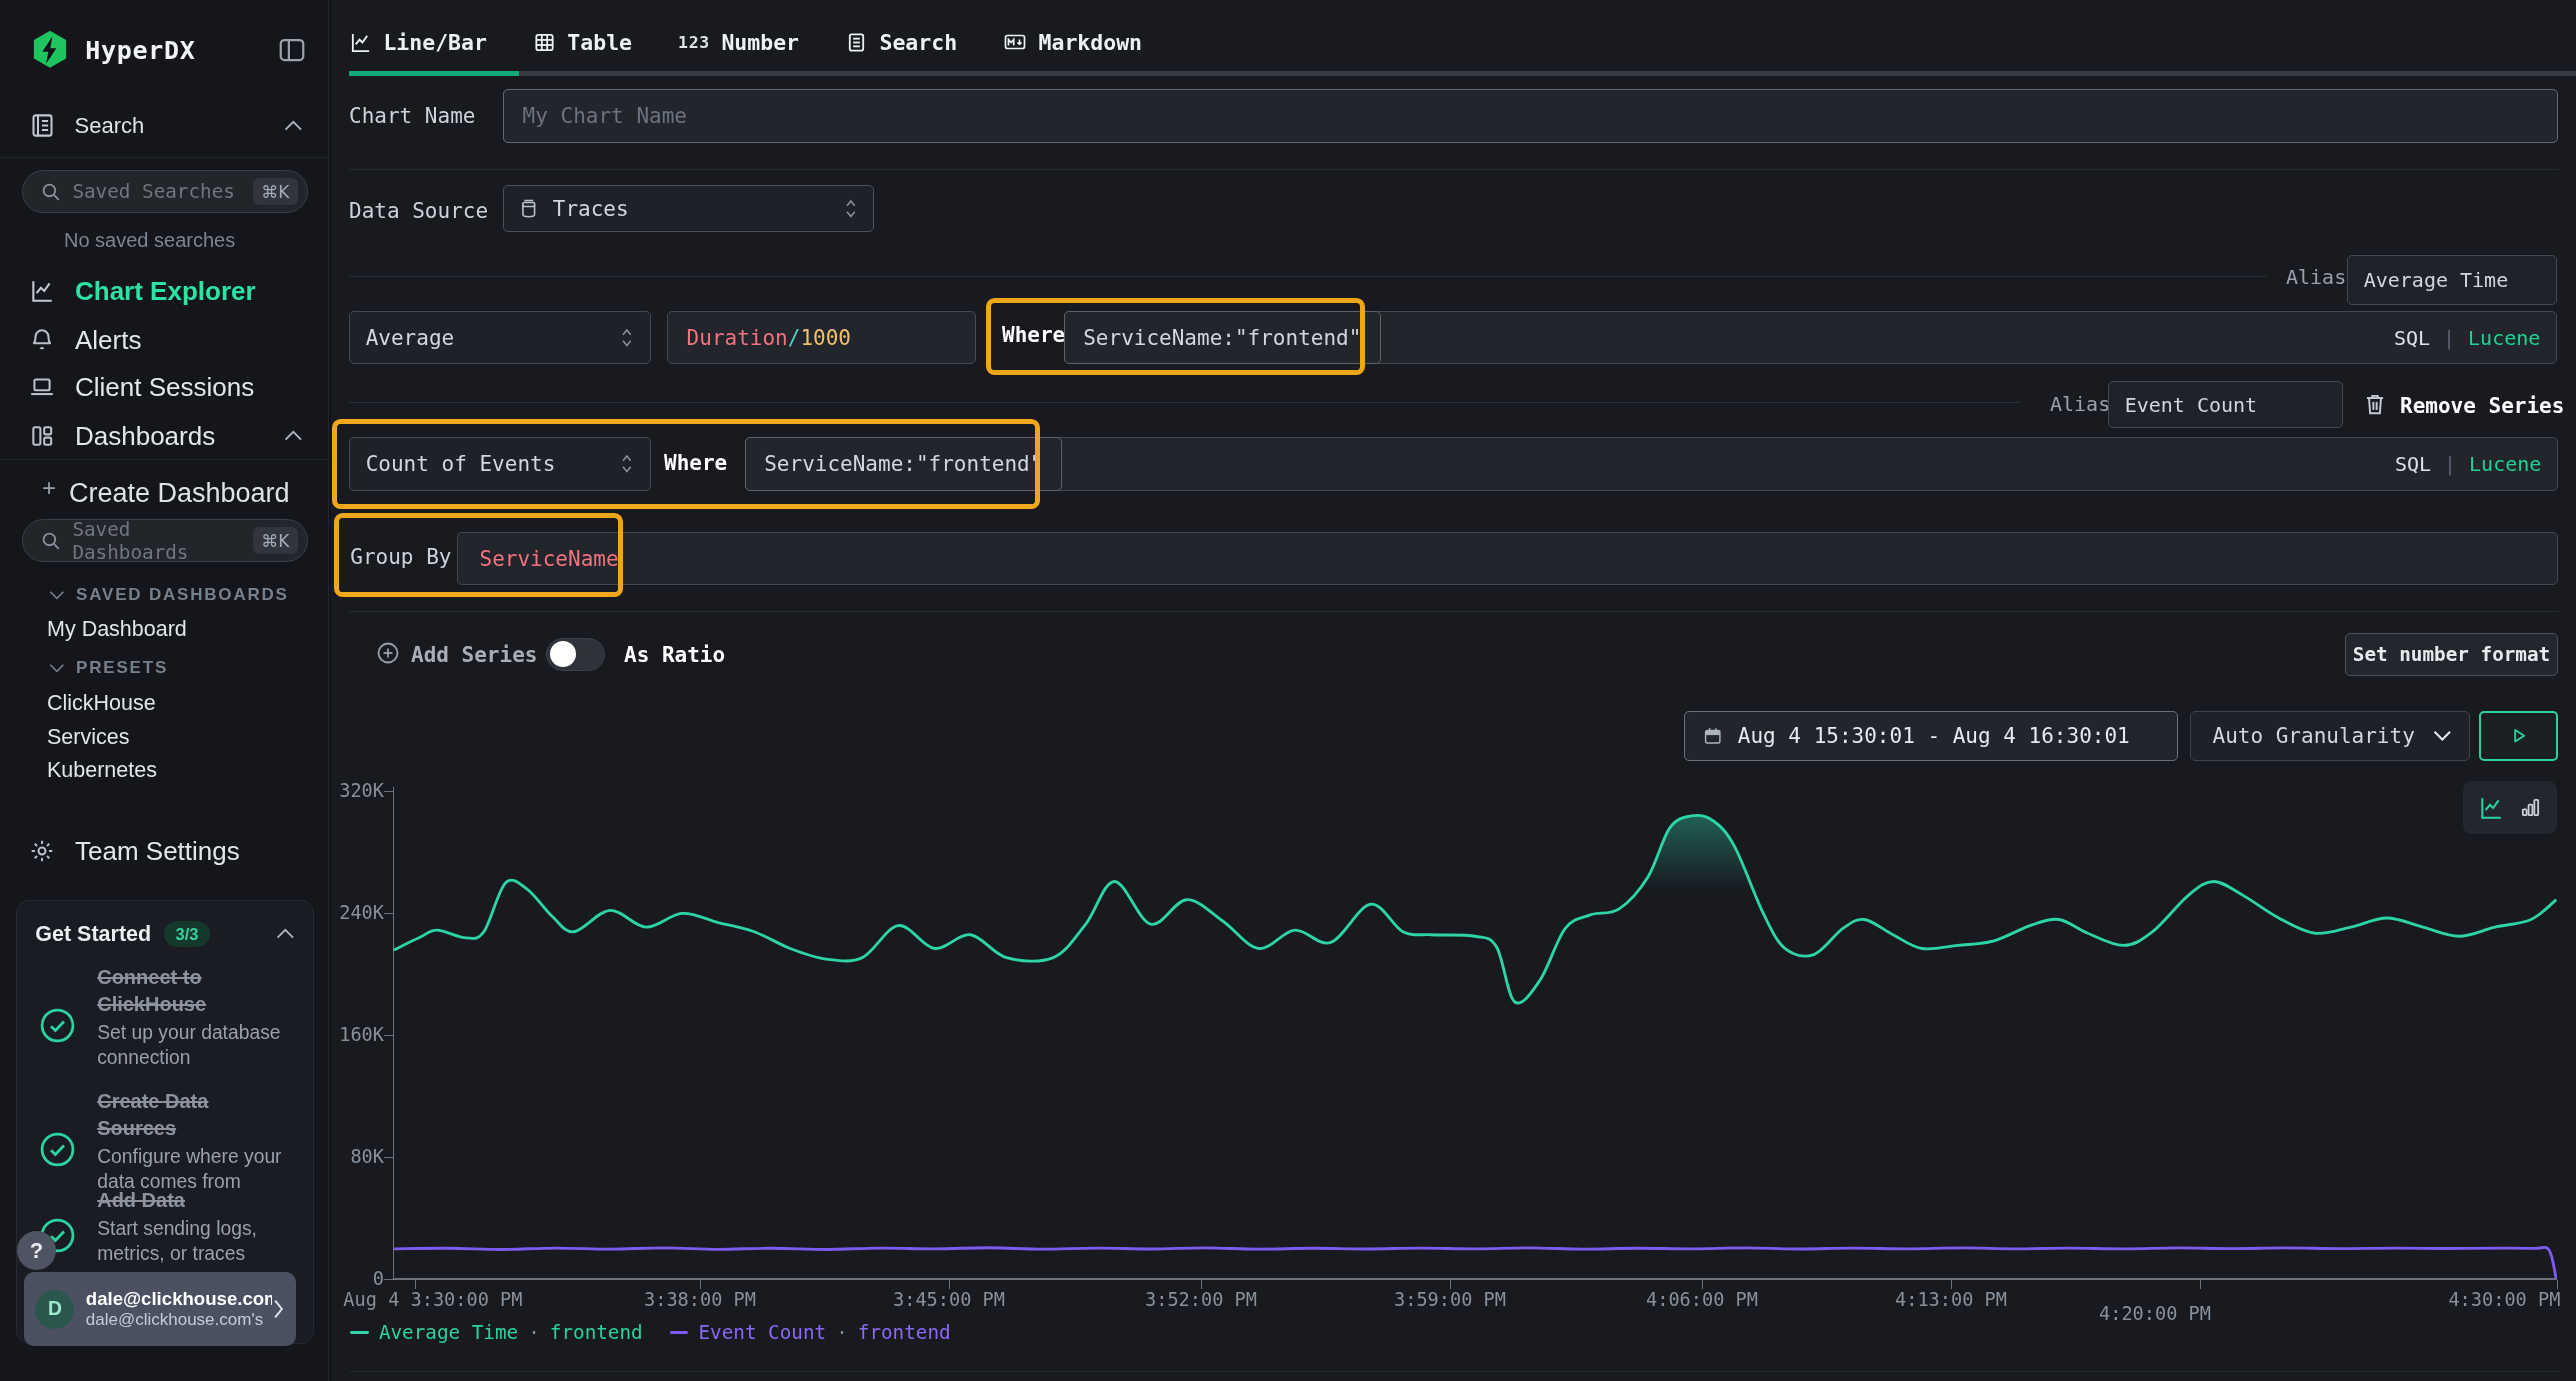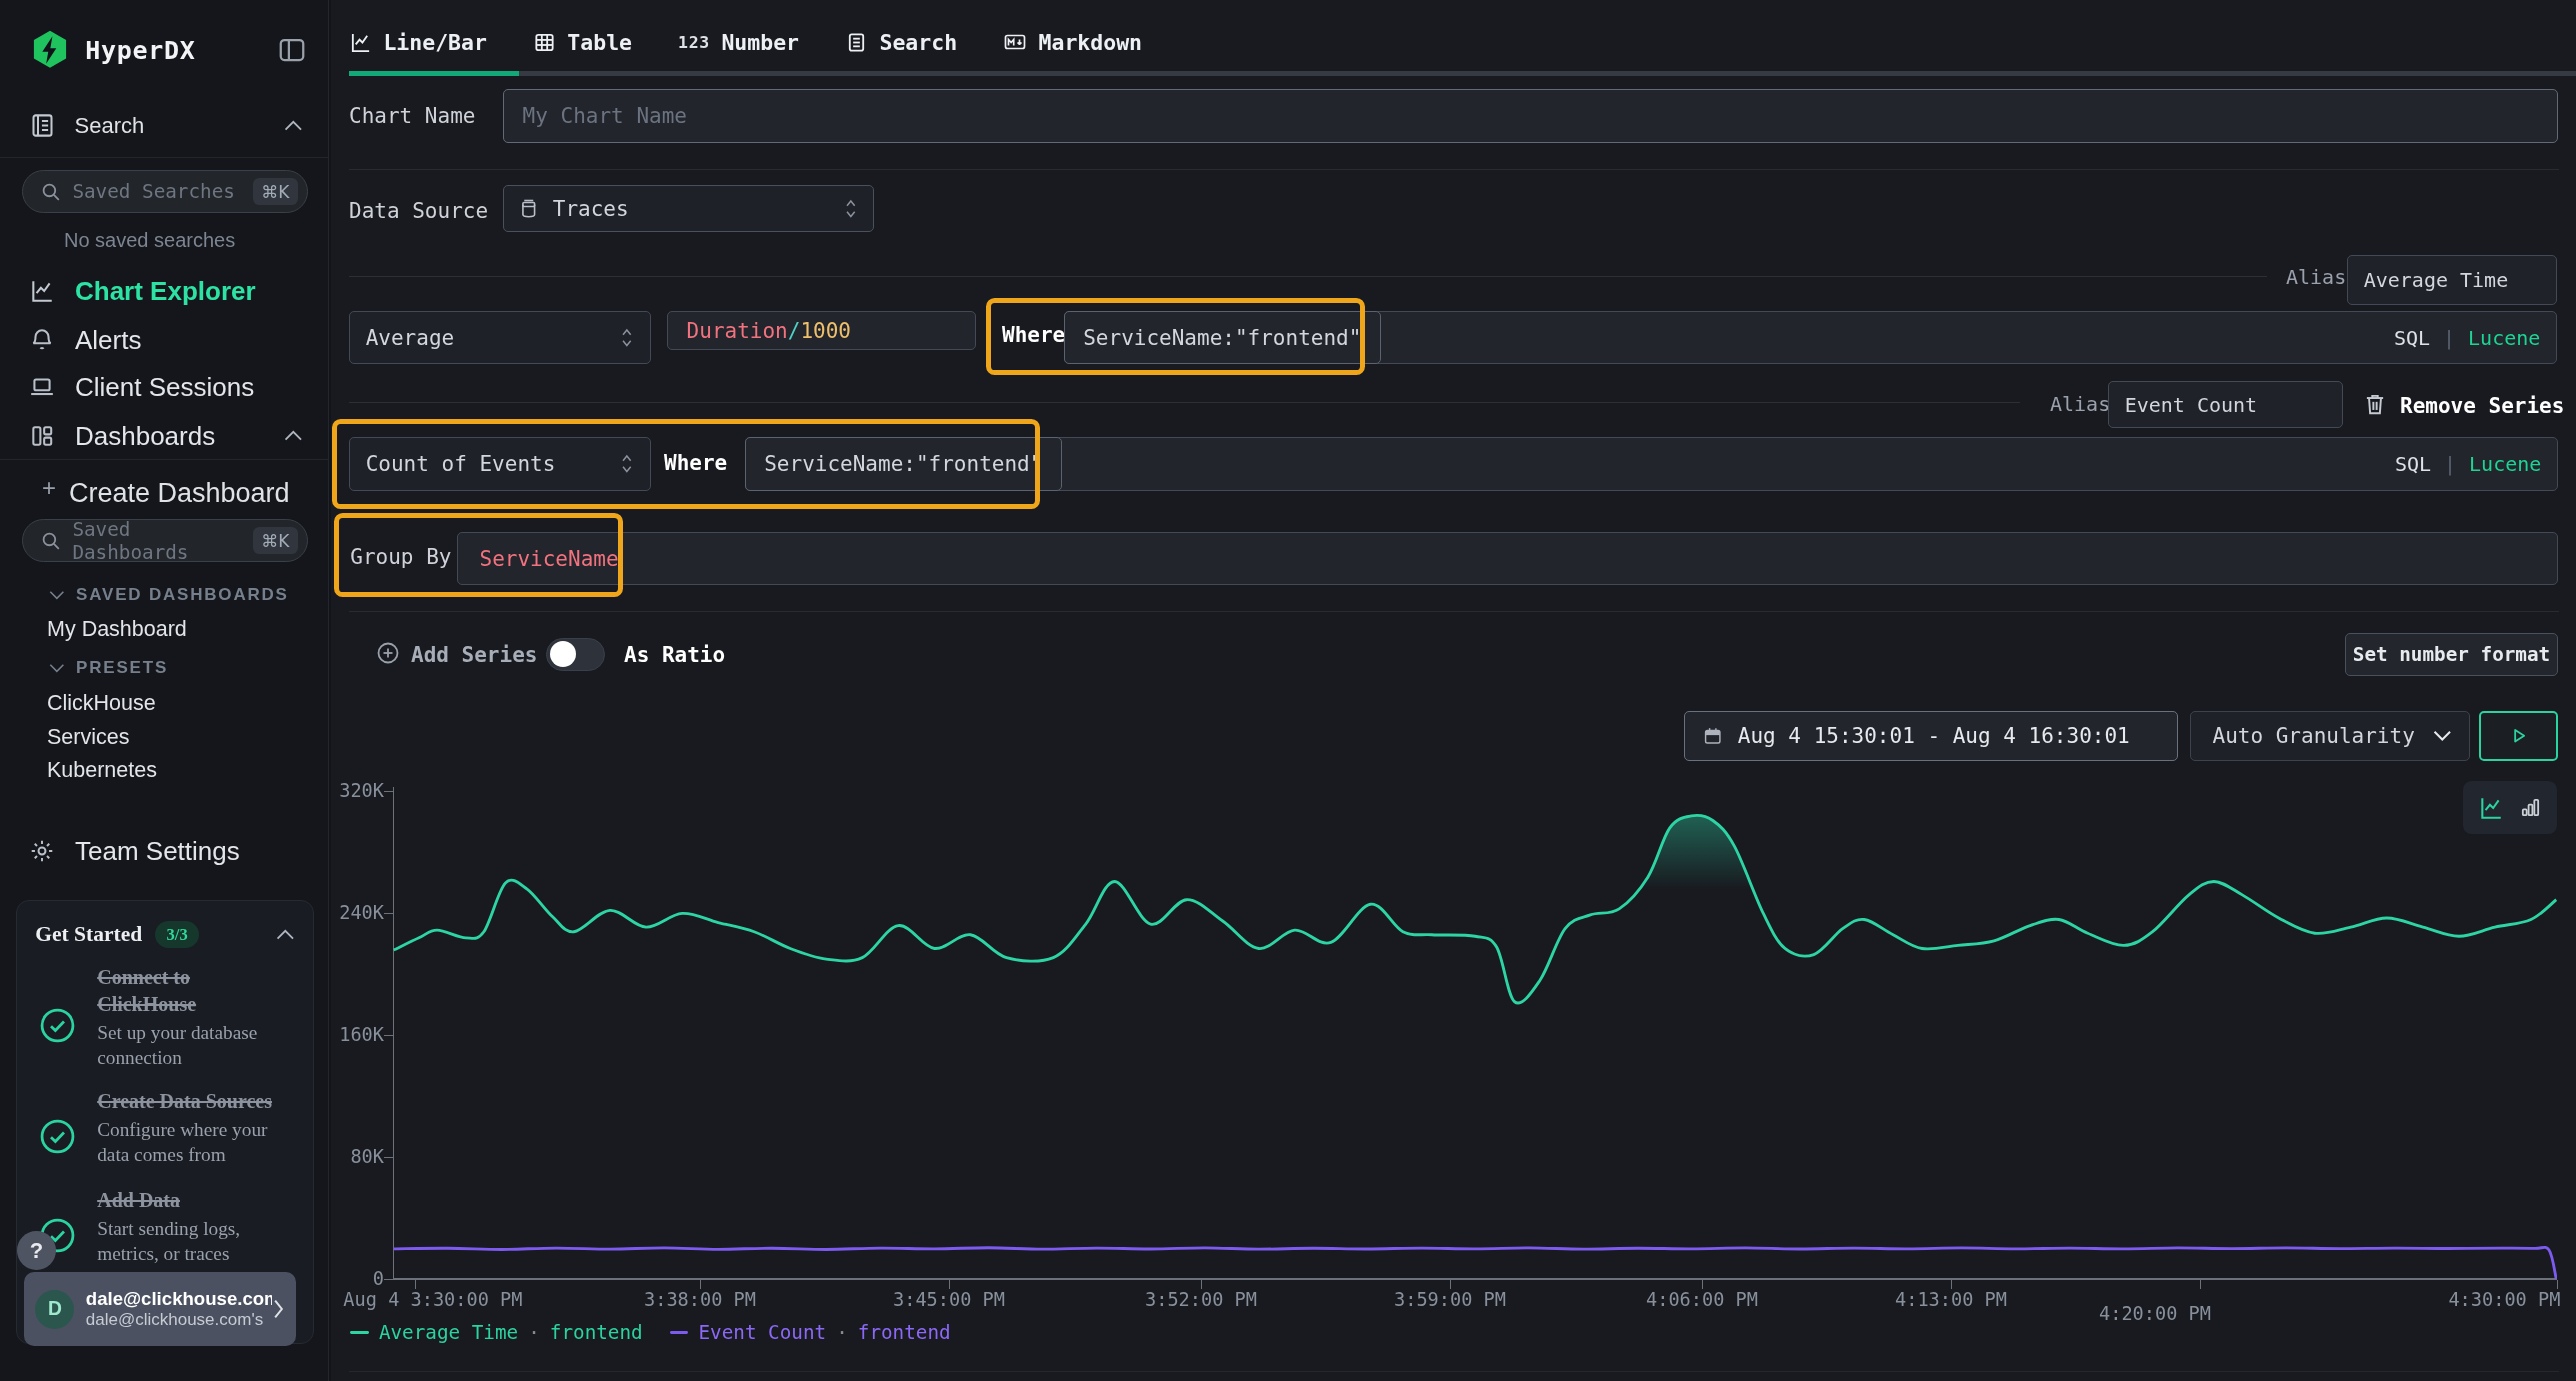--- a/index.html
+++ b/index.html
@@ -32,21 +32,21 @@
   .nav-item.active .lbl { color:#2de3a4; font-weight:bold; }
   .sub-item { position:absolute; left:47px; font-size:21.5px; color:#e2e5ea; cursor:pointer; }
   .grp-head { position:absolute; left:49px; display:flex; align-items:center; cursor:pointer; }
   .grp-head .lbl { font-size:17px; font-weight:bold; color:#76808d; letter-spacing:1.8px;
     margin-left:11.4px; }
   .plus-lbl { position:absolute; left:42px; font-size:24px; color:#9aa1ab; }
   .create-lbl { position:absolute; left:69px; font-size:27px; color:#dfe2e7; cursor:pointer; }
 
   
   #get-started { position:absolute; left:15.7px; top:900px; width:298px; height:444px;
-    background:#191c22; border:1.4px solid #262a32; border-radius:13px;font-family:Liberation Serif, serif; }
+    background:#191c22; border:1.4px solid #262a32; border-radius:13px; }
   .gs-head { position:absolute; left:18.6px; top:20px; right:18.6px; display:flex; align-items:center; }
   .gs-title { font-size:21.5px; font-weight:bold; color:#eceef1; }
   .gs-badge { margin-left:13px; background:#16372c; color:#31d69a; font-weight:bold;
     font-size:16.5px; border-radius:715px; padding:3.6px 11.4px; }
   .gs-item { position:absolute; left:21.5px; right:14.3px; display:flex; }
   .gs-check { margin-top:17px; }
   .gs-txt { margin-left:20px; width:192px; }
   .gs-t { font-size:20px; font-weight:bold; color:#8c939e; text-decoration:line-through; line-height:26.5px; }
   .gs-d { font-size:19.3px; color:#99a1ac; line-height:25px; margin-top:2.9px; }
   #help-fab { position:absolute; left:17px; top:1231px; width:39px; height:39px;
@@ -406,21 +406,21 @@
 
   <div class="input-box" style="left:18px; top:311px; width:302px; height:53px; background:#1e2127; padding:0 15.7px;">
     <span>Average</span>
     <span class="icon select-caret" style="color:#8b929d;">
       <svg width="15.7" height="21.5" viewBox="0 0 20 28" fill="none" stroke="currentColor" stroke-width="2">
           <polyline points="5,10 10,4 15,10"></polyline>
           <polyline points="5,18 10,24 15,18"></polyline>
         </svg>
     </span>
   </div>
-  <div class="input-box" style="left:336px; top:311px; width:309px; height:39px; padding:0 18.6px;">
+  <div class="input-box" style="left:336px; top:311px; width:309px; height:53px; padding:0 18.6px;">
     <span class="tok-red">Duration</span>
       <span class="tok-cyan">/</span>
       <span class="tok-gold">1000</span>
   </div>
   <span class="flabel boldw" style="left:671px; top:323px;">Where</span>
   <div class="input-box" style="left:733px; top:311px; width:1493px; height:53px;">
     <span class="inner-q">
       <span>ServiceName:"frontend"</span>
     </span>
     <span class="sql-lucene">

